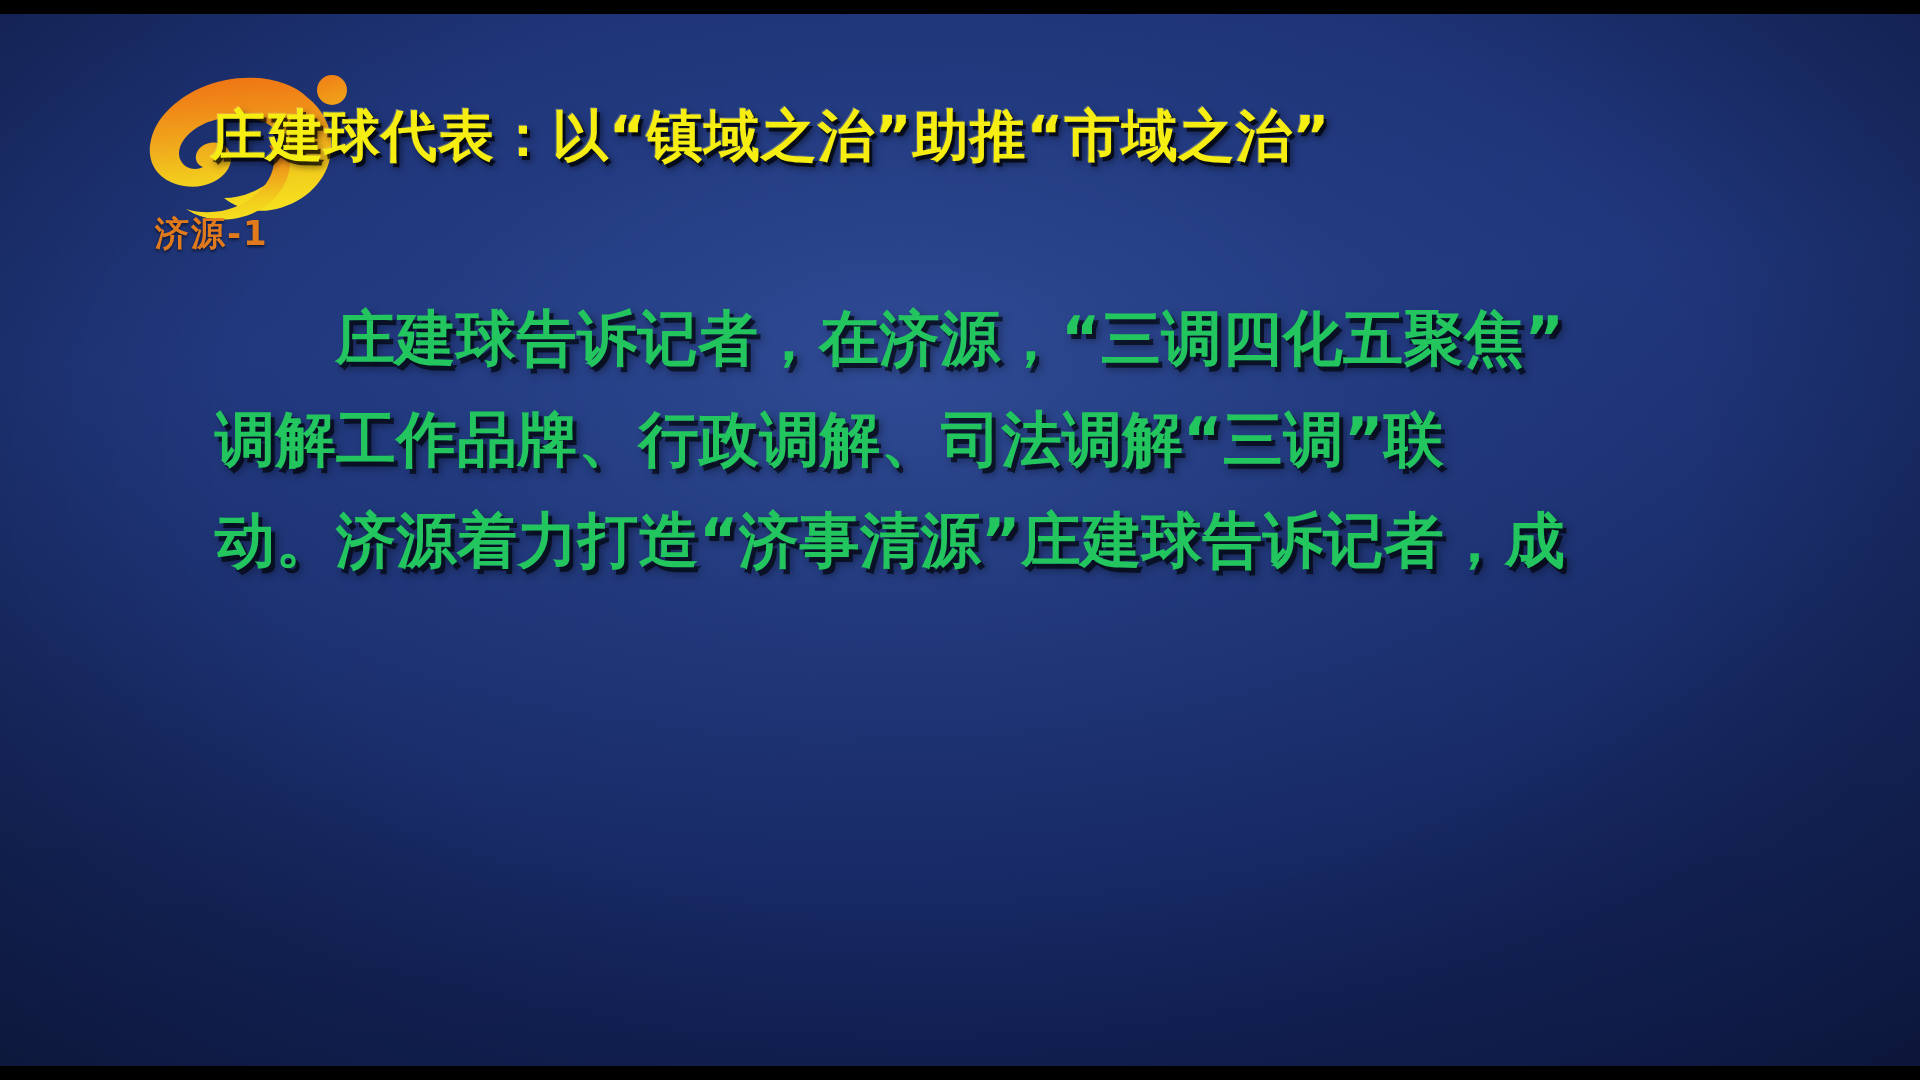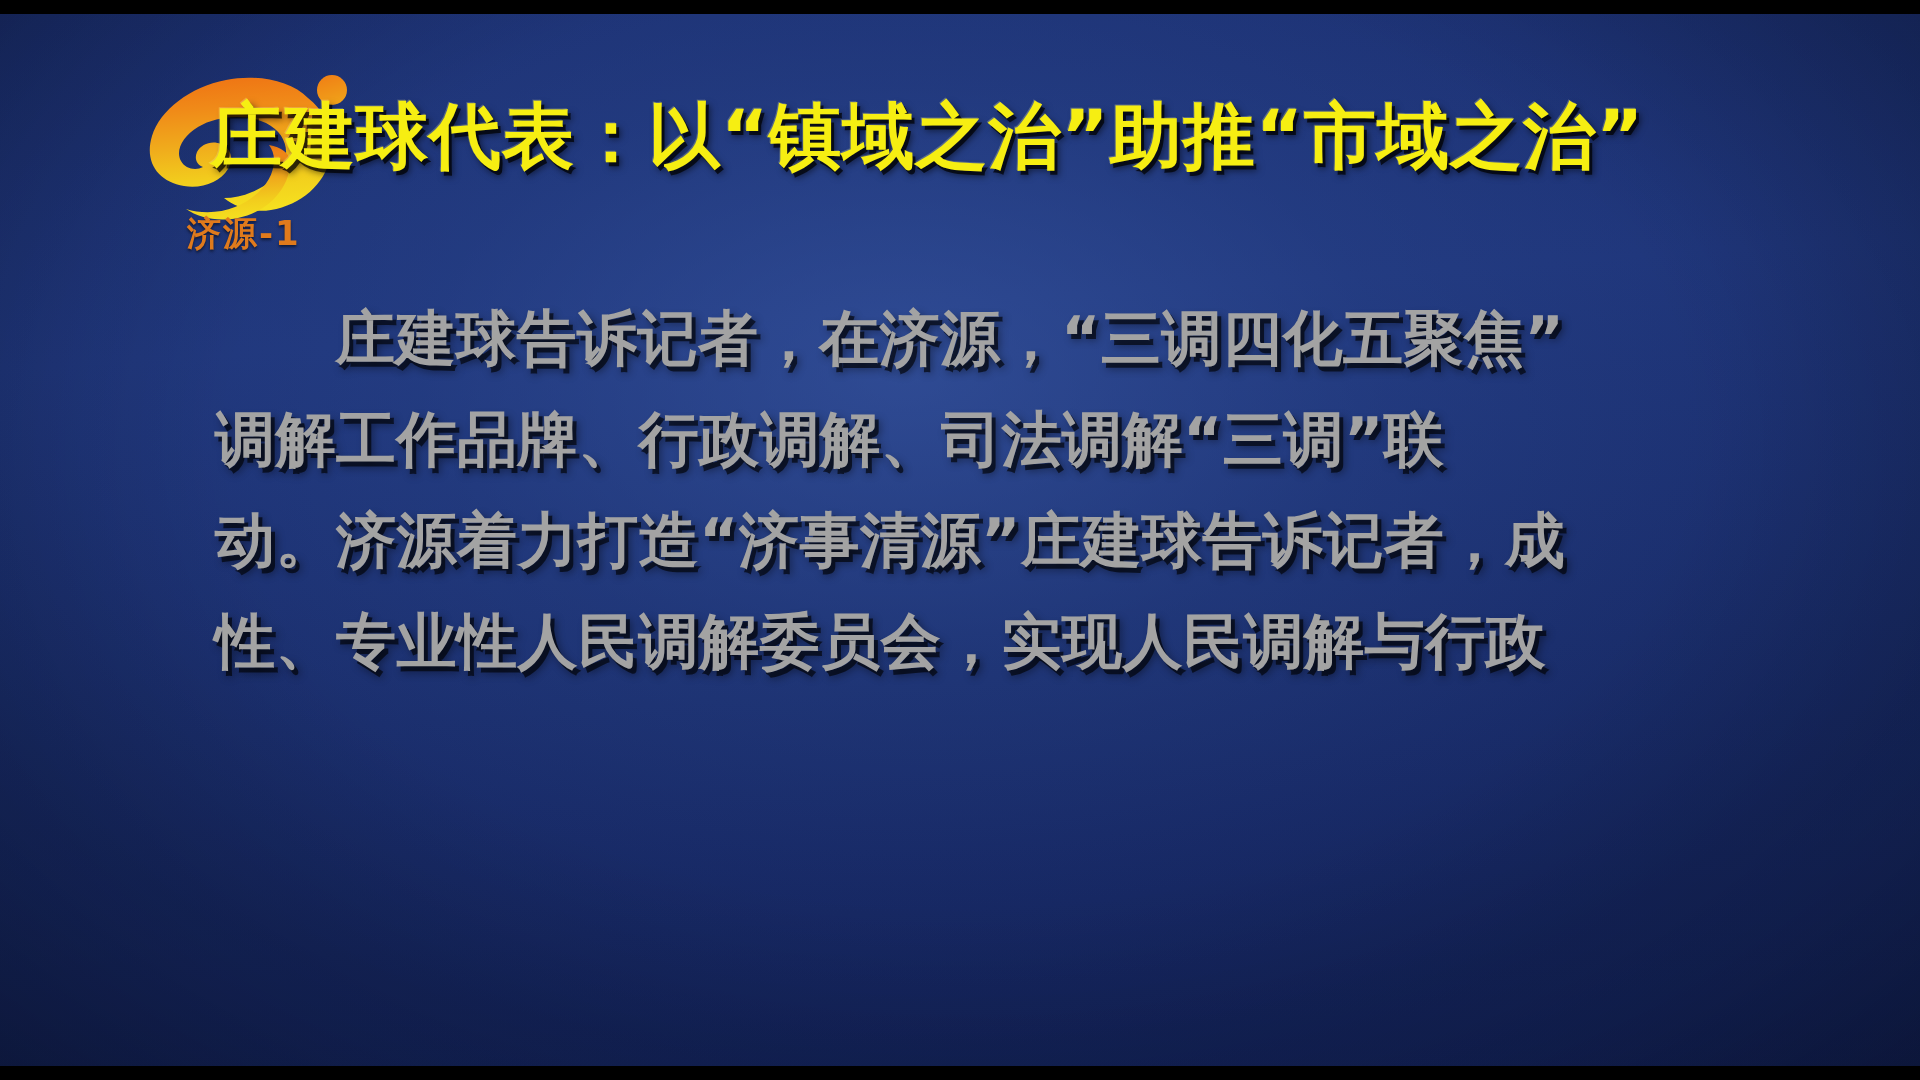--- a/index.html
+++ b/index.html
@@ -81,35 +81,34 @@
     position:absolute;
     left:15px;
     top:145px;
     font-family:"DejaVu Sans", sans-serif;
     font-size:34px;
     font-weight:bold;
     letter-spacing:2px;
     color:#e07a1c;
     text-shadow:0 2px 3px rgba(0,0,0,0.55);
     white-space:nowrap;
-    margin-left:32px;
   }
 
   
   #headline {
     position:absolute;
     left:210px;
     top:96px;
     width:1680px;
     height:80px;
     z-index:20;
     display:flex;
     align-items:center;
     font-family:"DejaVu Sans", sans-serif;
-    font-size:72px;
+    font-size:56px;
     font-weight:bold;
     line-height:78px;
     letter-spacing:1px;
     color:#f6ee12;
     white-space:nowrap;
     text-shadow:
        3px 4px 0 rgba(0,0,0,0.70),
        4px 5px 7px rgba(0,0,0,0.55),
       -1px -1px 0 rgba(255,255,180,0.25);
   }
@@ -119,21 +118,21 @@
     position:absolute;
     left:215px;
     top:288px;
     width:1520px;
     z-index:15;
     font-family:"DejaVu Sans", sans-serif;
     font-size:60px;
     font-weight:bold;
     line-height:101px;
     letter-spacing:0.5px;
-    color:#a3a3a3;
+    color:#22c55e;
     text-shadow:
        4px 5px 0 rgba(0,0,0,0.62),
        5px 6px 8px rgba(0,0,0,0.45);
     white-space:nowrap;
   }
 
   #body-copy .caption-line { display:block; height:101px; }
   #body-copy .caption-line.indented { text-indent:120px; }
 </style>
 </head>
@@ -195,18 +194,17 @@
   </div>
 
   <div id="headline">
     <span>庄建球代表：以“镇域之治”助推“市域之治”</span>
   </div>
 
   <div id="body-copy">
     <span class="caption-line indented">庄建球告诉记者，在济源，“三调四化五聚焦”</span>
     <span class="caption-line">调解工作品牌、行政调解、司法调解“三调”联</span>
     <span class="caption-line">动。济源着力打造“济事清源”庄建球告诉记者，成</span>
-    <span class="caption-line">性、专业性人民调解委员会，实现人民调解与行政</span>
   </div>
 
   <div id="letterbox-bottom"></div>
 
 </div>
 
 </body></html>

